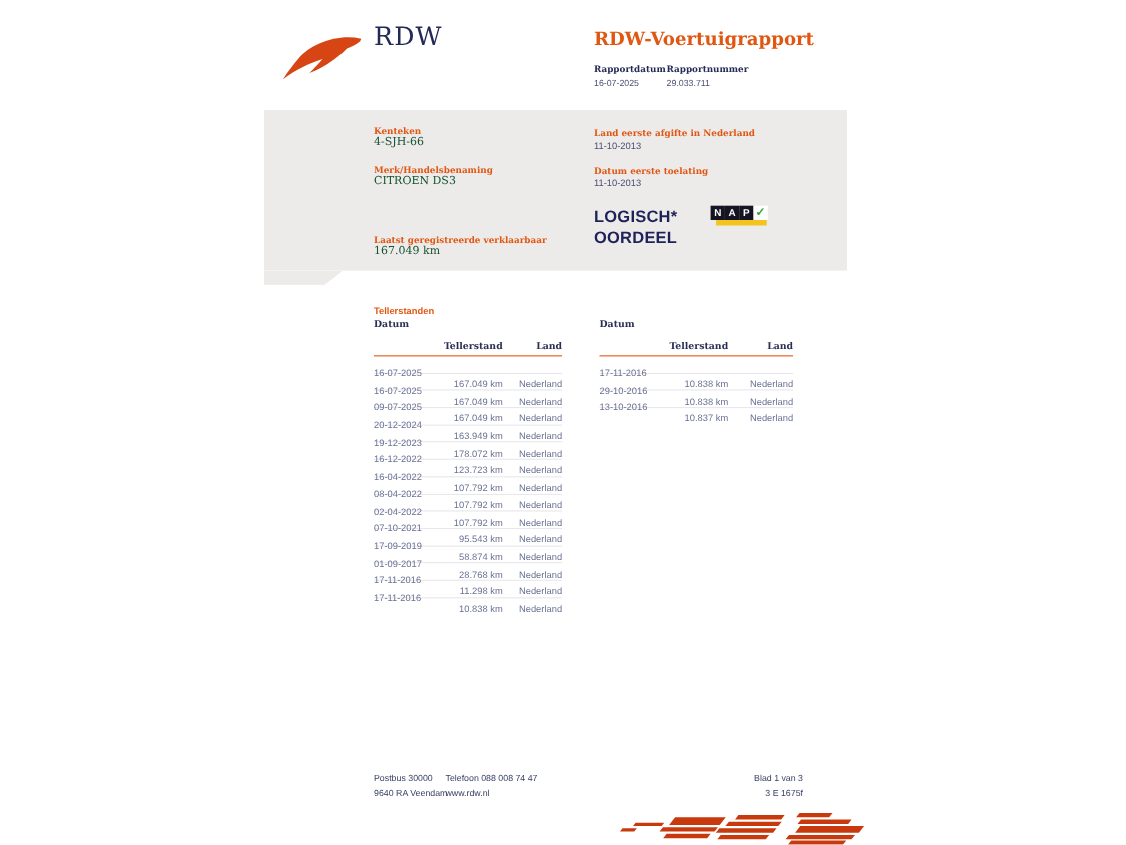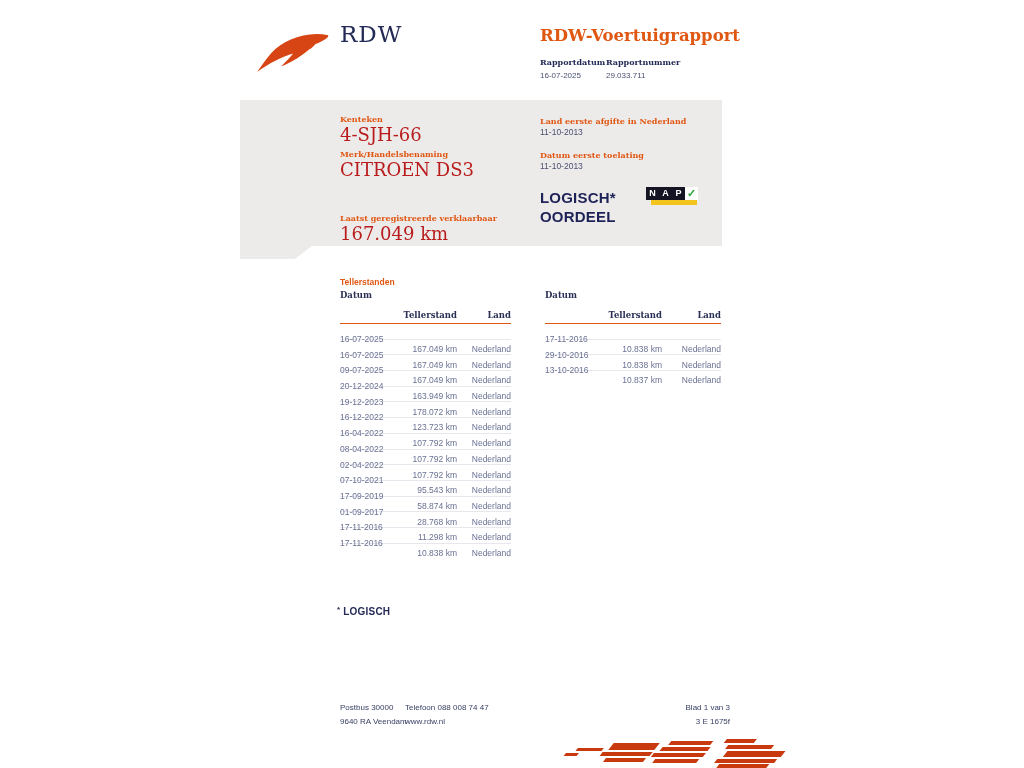--- a/index.html
+++ b/index.html
@@ -27,35 +27,35 @@
   .meta-col{width:66px;}
   .meta-col.second{width:auto;}
   .meta-label{
     font-family:"DejaVu Serif", serif;font-weight:bold;
     font-size:8px;color:var(--navy);
   }
   .meta-value{font-size:8px;color:#4a5172;margin-top:4px;}
 
   
   #vehicle-panel{
-    left:240px;top:100px;width:482px;height:146px;
+    left:240px;top:100px;width:530px;height:146px;
     background:var(--panel);
   }
   #panel-tail{
     left:240px;top:246px;width:72px;height:13px;
     background:var(--panel);
     clip-path:polygon(0 0,100% 0,76% 100%,0 100%);
   }
   .panel-label{
     font-family:"DejaVu Serif", serif;font-weight:bold;
     font-size:8px;color:var(--orange);
   }
   .panel-bigvalue{
     font-family:"DejaVu Serif", serif;
-    font-size:18px;color:#b91c1c;
+    font-size:10px;color:#14532d;
   }
   .panel-smallvalue{font-size:8.5px;color:#4a5172;}
   #oordeel{
     font-size:15px;font-weight:bold;color:#1e2357;line-height:19px;
     font-family:"Liberation Sans", sans-serif;letter-spacing:.2px;
   }
   
   #nap-logo{left:406px;top:84px;width:56px;height:26px;}
   .nap-yellow{position:absolute;left:5px;top:9px;width:46px;height:12px;background:var(--napYellow);}
   .nap-sq{
@@ -266,24 +266,20 @@
       </div>
       <div class="tbl-row">
         <span class="c0">13-10-2016</span>
         <span class="c1">10.837 km</span>
         <span class="c2">Nederland</span>
       </div>
     </div>
 </div>
 
 <div id="footnote" class="abs">
-  <div id="footnote-title">
-    <span class="marker">*</span>
-    <span>LOGISCH</span>
-  </div>
 </div>
 
 <div id="footer-address" class="footer-col">
   <div>Postbus 30000</div>
   <div>9640 RA Veendam</div>
 </div>
 <div id="footer-contact" class="footer-col">
   <div>Telefoon 088 008 74 47</div>
   <div>www.rdw.nl</div>
 </div>

